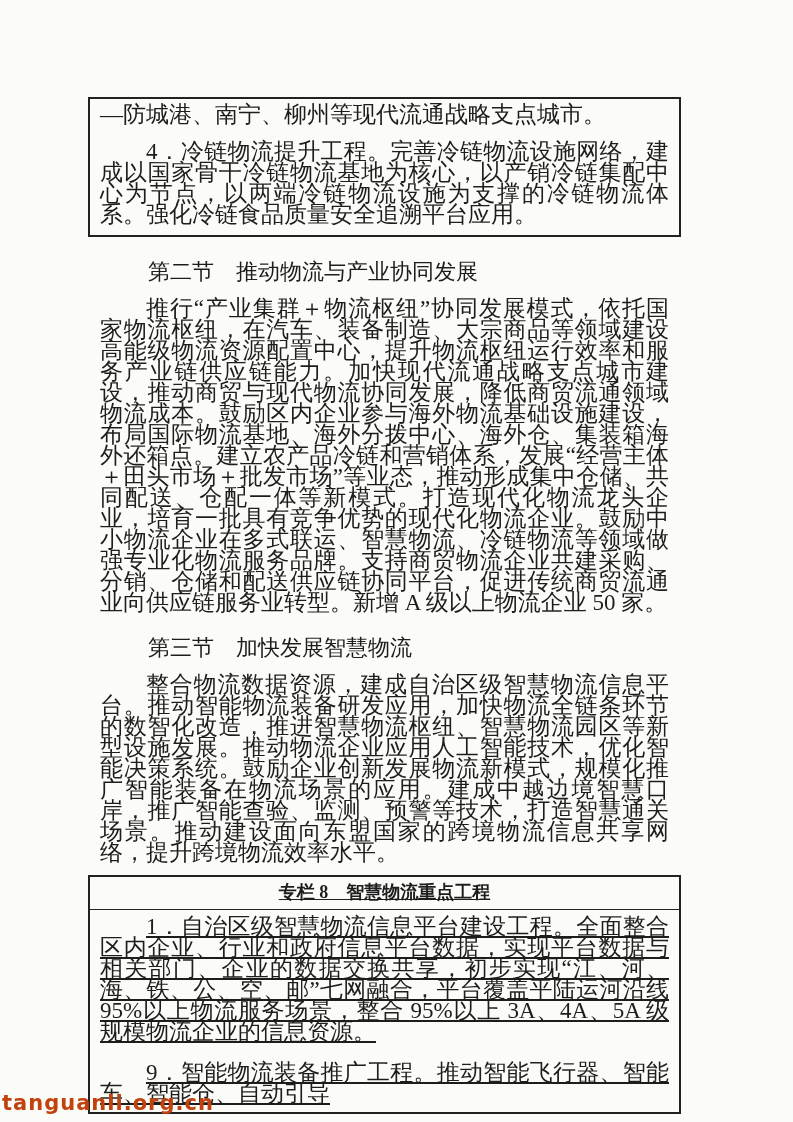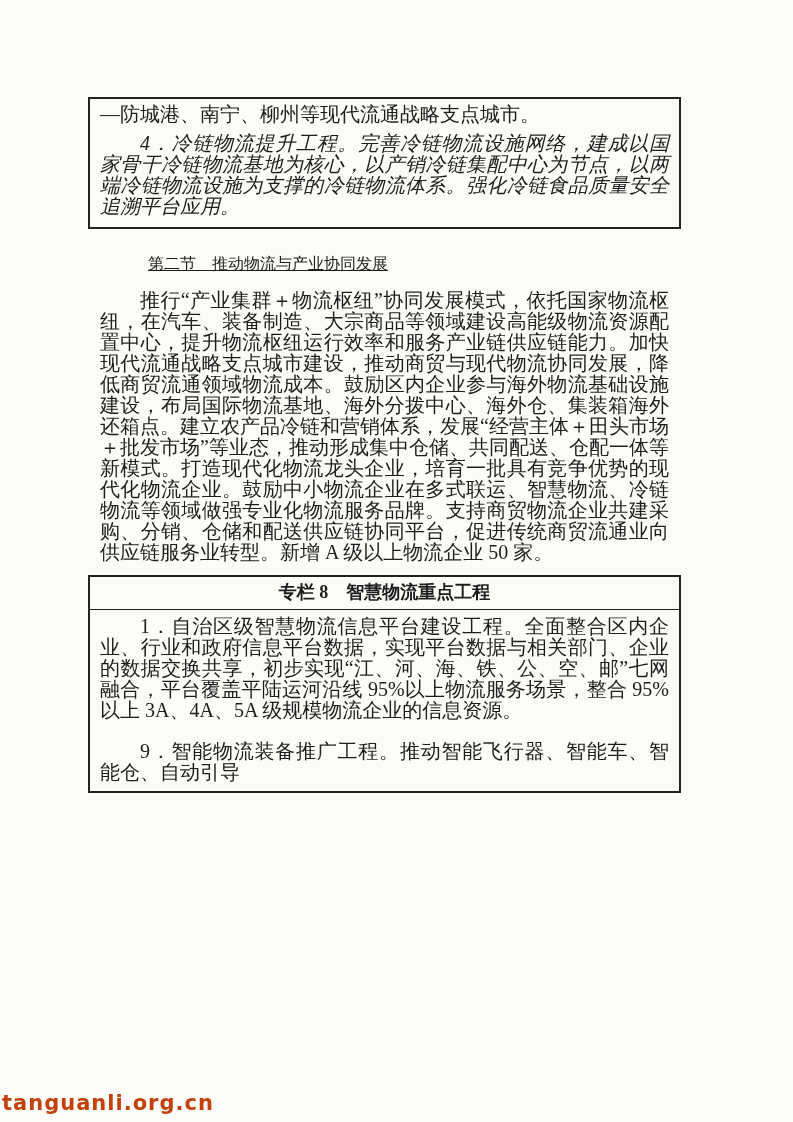--- a/index.html
+++ b/index.html
@@ -11,43 +11,42 @@
     color:#1d1d1d;
     overflow:hidden;
   }
   .content{
     position:absolute;
     left:88px;top:97px;
     width:593px;
   }
   p{
     margin:0;
-    font-size:20px;
+    font-size:23px;
     line-height:21px;
     text-align:justify;
     text-indent:2em;
   }
   .noindent{text-indent:0;}
   .doc-box{
     border:2px solid #222;
     box-sizing:border-box;
     width:100%;
   }
   .top-box{padding:5px 10px 10px 10px;}
-  .top-box p + p{margin-top:8px;font-style:italic;}
+  .top-box p + p{margin-top:16px;}
   .section-heading{
-    font-size:16px;
+    font-size:22px;
     font-weight:normal;
     line-height:21px;
     margin:24px 0 16px 0;
     padding-left:60px;
-    text-decoration:underline;
   }
   .body-para{margin:12px;}
-  .column-box{margin-top:5px;}
+  .column-box{margin-top:5px;text-decoration:underline;}
   .column-box-title{
     font-size:18px;
     font-weight:bold;
     text-align:center;
     line-height:21px;
     padding:5px 0 6px 0;
     border-bottom:1px solid #222;
   }
   .column-box-body{padding:6px 10px 8px 10px;}
   .column-box-body p + p{margin-top:20px;}
@@ -66,20 +65,22 @@
 <div class="content">
 
   <div class="doc-box top-box">
     <p class="noindent">—防城港、南宁、柳州等现代流通战略支点城市。</p>
     <p>4．冷链物流提升工程。完善冷链物流设施网络，建成以国家骨干冷链物流基地为核心，以产销冷链集配中心为节点，以两端冷链物流设施为支撑的冷链物流体系。强化冷链食品质量安全追溯平台应用。</p>
   </div>
 
   <h2 class="section-heading">第二节　推动物流与产业协同发展</h2>
   <p class="body-para">推行“产业集群＋物流枢纽”协同发展模式，依托国家物流枢纽，在汽车、装备制造、大宗商品等领域建设高能级物流资源配置中心，提升物流枢纽运行效率和服务产业链供应链能力。加快现代流通战略支点城市建设，推动商贸与现代物流协同发展，降低商贸流通领域物流成本。鼓励区内企业参与海外物流基础设施建设，布局国际物流基地、海外分拨中心、海外仓、集装箱海外还箱点。建立农产品冷链和营销体系，发展“经营主体＋田头市场＋批发市场”等业态，推动形成集中仓储、共同配送、仓配一体等新模式。打造现代化物流龙头企业，培育一批具有竞争优势的现代化物流企业。鼓励中小物流企业在多式联运、智慧物流、冷链物流等领域做强专业化物流服务品牌。支持商贸物流企业共建采购、分销、仓储和配送供应链协同平台，促进传统商贸流通业向供应链服务业转型。新增 A 级以上物流企业 50 家。</p>
 
+  <h2 class="section-heading">第三节　加快发展智慧物流</h2>
+  <p class="body-para">整合物流数据资源，建成自治区级智慧物流信息平台。推动智能物流装备研发应用，加快物流全链条环节的数智化改造，推进智慧物流枢纽、智慧物流园区等新型设施发展。推动物流企业应用人工智能技术，优化智能决策系统。鼓励企业创新发展物流新模式，规模化推广智能装备在物流场景的应用。建成中越边境智慧口岸，推广智能查验、监测、预警等技术，打造智慧通关场景。推动建设面向东盟国家的跨境物流信息共享网络，提升跨境物流效率水平。</p>
 
   <div class="doc-box column-box">
     <div class="column-box-title">专栏 8　智慧物流重点工程</div>
     <div class="column-box-body">
       <p>1．自治区级智慧物流信息平台建设工程。全面整合区内企业、行业和政府信息平台数据，实现平台数据与相关部门、企业的数据交换共享，初步实现“江、河、海、铁、公、空、邮”七网融合，平台覆盖平陆运河沿线 95%以上物流服务场景，整合 95%以上 3A、4A、5A 级规模物流企业的信息资源。</p>
       <p>9．智能物流装备推广工程。推动智能飞行器、智能车、智能仓、自动引导</p>
     </div>
   </div>
 
 </div>

